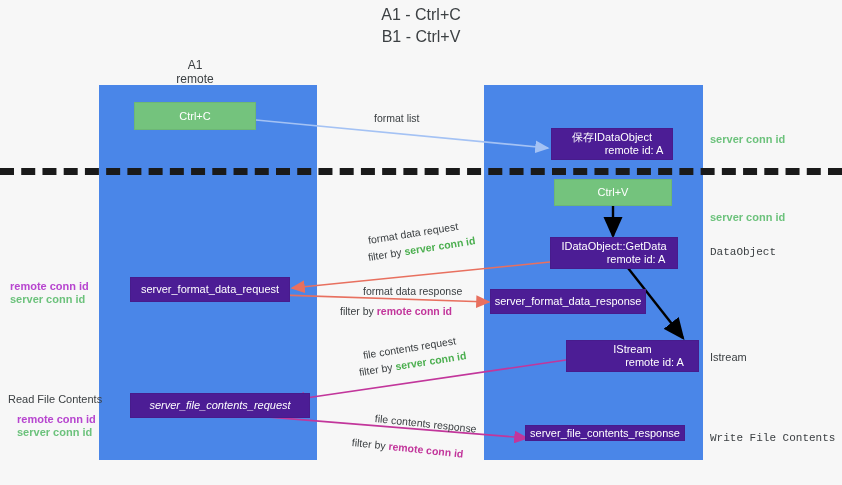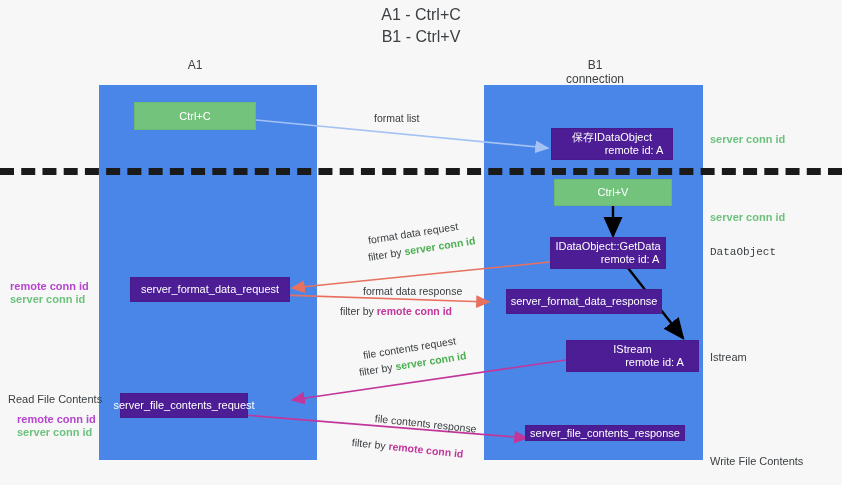--- a/index.html
+++ b/index.html
@@ -70,24 +70,21 @@
 
 <div id="canvas">
 
   <div class="abs title">
     <div>A1 - Ctrl+C</div>
     <div>B1 - Ctrl+V</div>
   </div>
 
   <div class="abs lane-head" style="left:135px;top:58px;width:120px;">
     <div>A1</div>
-  </div>
-  <div class="abs lane-head" style="left:535px;top:58px;width:120px;">
-    <div>B1</div>
-    <div>connection</div>
+    <div>remote</div>
   </div>
 
   <div class="abs lane" style="left:99px;top:85px;width:218px;height:375px;"></div>
   <div class="abs lane" style="left:484px;top:85px;width:219px;height:375px;"></div>
 
   <svg class="abs" style="left:0;top:0;" width="842" height="485">
     <defs>
       <marker id="ah-blue" markerWidth="9" markerHeight="8" refX="8" refY="4" orient="auto">
         <path d="M0,0 L9,4 L0,8 z" fill="#a4c2f4"></path>
       </marker>
@@ -125,39 +122,39 @@
 
   <div class="abs node orange" style="left:551px;top:128px;width:122px;height:32px;">
     <div>保存IDataObject</div>
     <div class="l2">remote id: A</div>
   </div>
 
   <div class="abs node green" style="left:554px;top:179px;width:118px;height:27px;">
     <div>Ctrl+V</div>
   </div>
 
-  <div class="abs node orange" style="left:550px;top:237px;width:116px;height:32px;">
+  <div class="abs node orange" style="left:550px;top:237px;width:128px;height:32px;">
     <div>IDataObject::GetData</div>
     <div class="l2">remote id: A</div>
   </div>
 
   <div class="abs node orange" style="left:566px;top:340px;width:133px;height:32px;">
     <div>IStream</div>
     <div class="l2">remote id: A</div>
   </div>
 
   <div class="abs node orange" style="left:130px;top:277px;width:160px;height:25px;">
     <div>server_format_data_request</div>
   </div>
 
-  <div class="abs node orange" style="left:490px;top:289px;width:156px;height:25px;margin-left:16px;">
+  <div class="abs node orange" style="left:490px;top:289px;width:156px;height:25px;">
     <div>server_format_data_response</div>
   </div>
 
-  <div class="abs node orange" style="left:120px;top:393px;width:128px;height:25px;">
+  <div class="abs node orange" style="left:130px;top:393px;width:180px;height:25px;font-style:italic;">
     <div>server_file_contents_request</div>
   </div>
 
   <div class="abs node orange" style="left:525px;top:425px;width:160px;height:16px;">
     <div>server_file_contents_response</div>
   </div>
 
   <div class="abs edge-label" style="left:374px;top:111px;">
     <span>format list</span>
   </div>
@@ -187,21 +184,21 @@
     <span>file contents response</span>
   </div>
   <div class="abs edge-label rot-dn" style="left:352px;top:435px;">
     <span>filter by </span><span class="hl-magenta">remote conn id</span>
   </div>
 
   <div class="abs ann green" style="left:710px;top:132px;">server conn id</div>
   <div class="abs ann green" style="left:710px;top:210px;">server conn id</div>
   <div class="abs ann plain" style="left:710px;top:245px;font-family:Liberation Mono, monospace;">DataObject</div>
   <div class="abs ann plain" style="left:710px;top:350px;">Istream</div>
-  <div class="abs ann plain" style="left:710px;top:454px;">Write File Contents</div>
+  <div class="abs ann plain" style="left:710px;top:431px;font-family:Liberation Mono, monospace;">Write File Contents</div>
 
   <div class="abs ann magenta" style="left:10px;top:279px;">remote conn id</div>
   <div class="abs ann green" style="left:10px;top:292px;">server conn id</div>
 
   <div class="abs ann plain" style="left:8px;top:392px;">Read File Contents</div>
   <div class="abs ann magenta" style="left:17px;top:412px;">remote conn id</div>
   <div class="abs ann green" style="left:17px;top:425px;">server conn id</div>
 
 </div>
 

